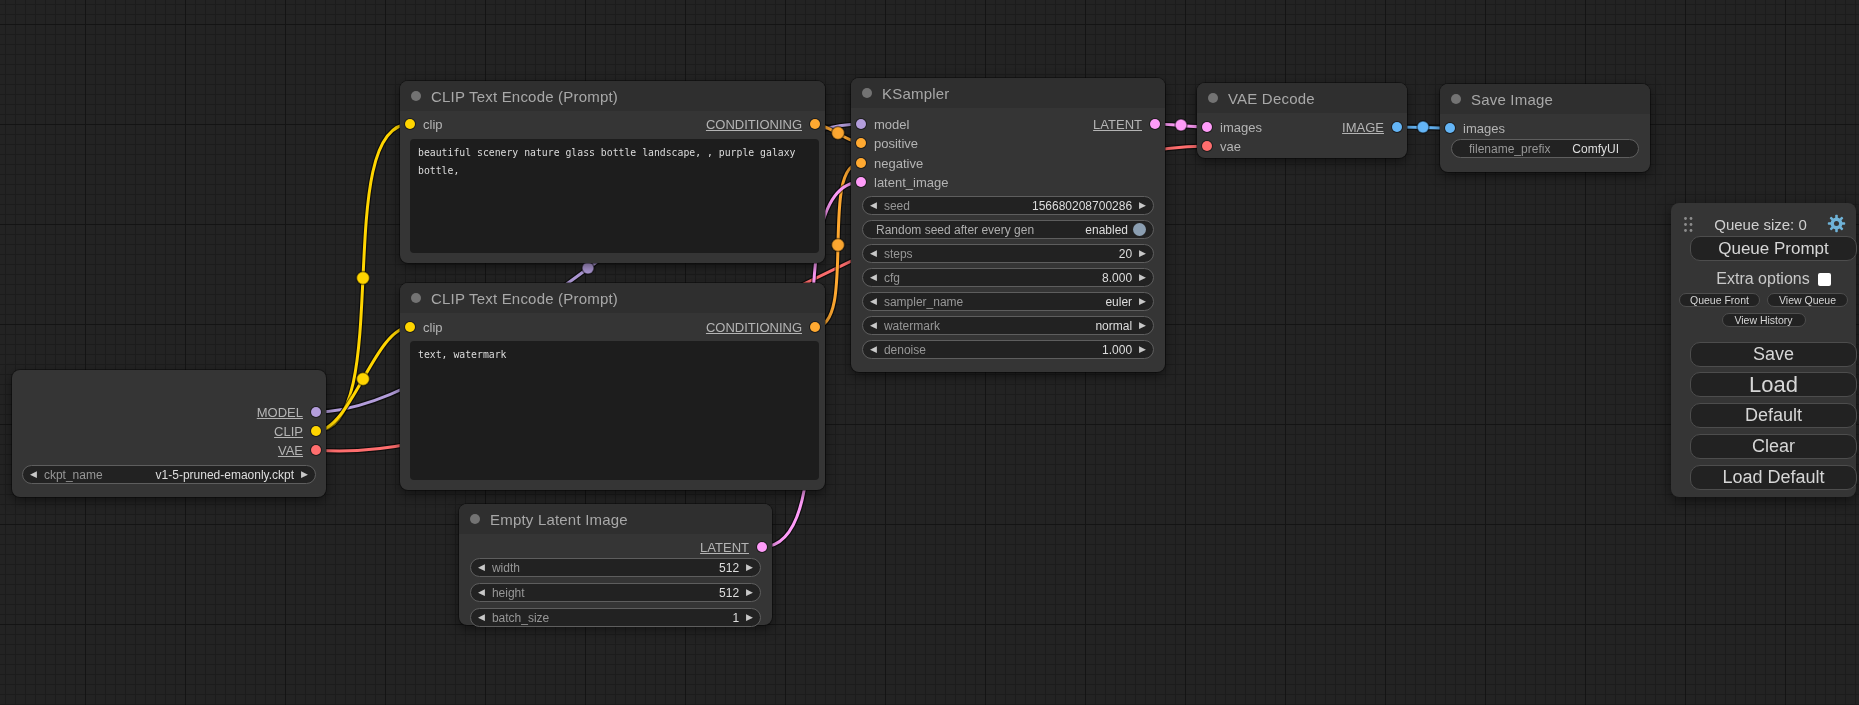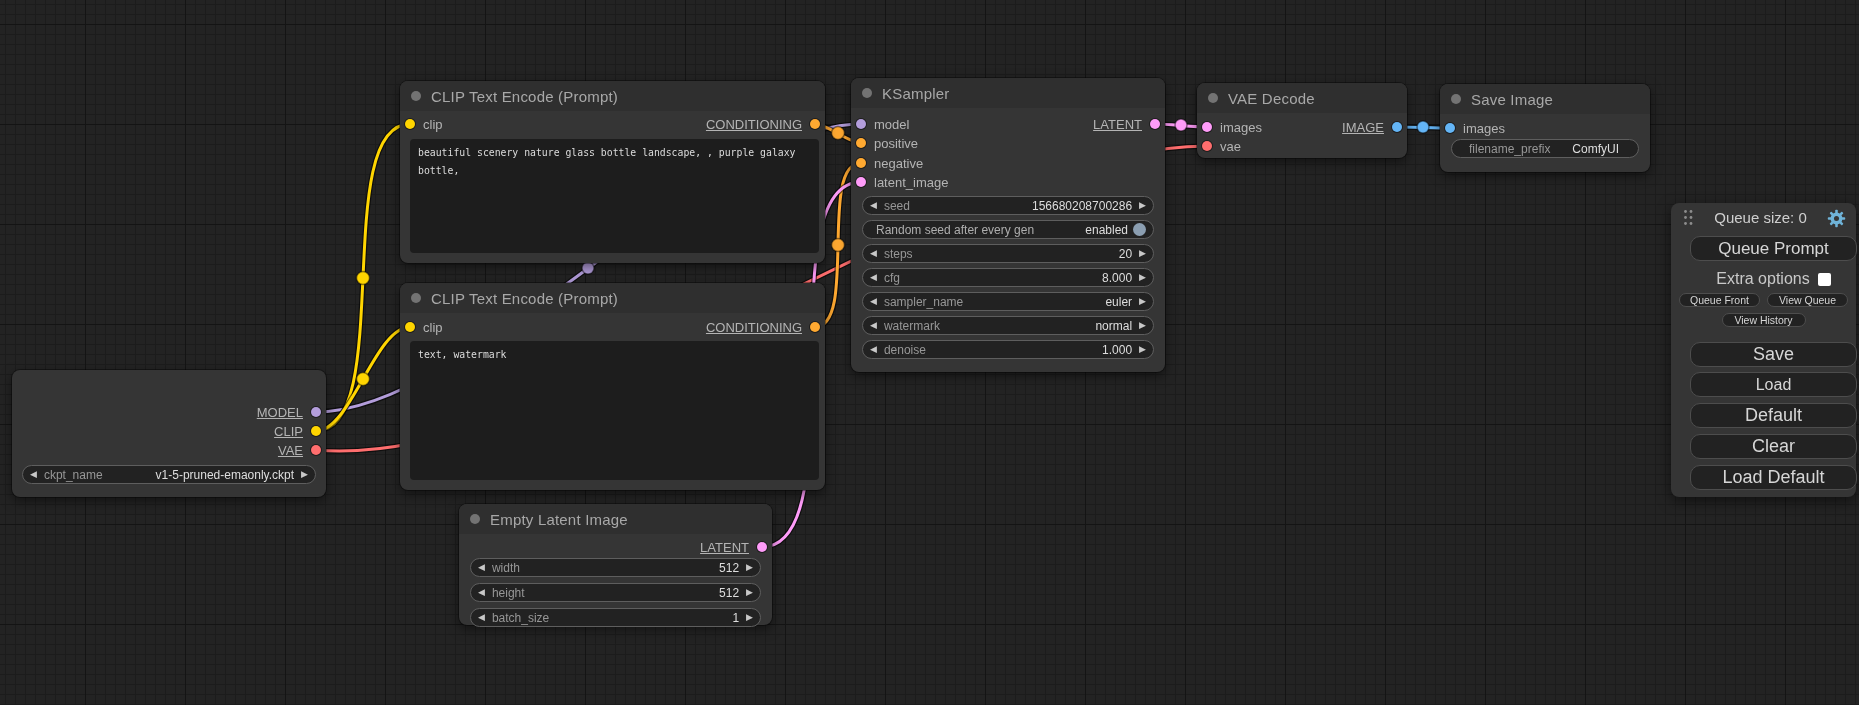--- a/index.html
+++ b/index.html
@@ -50,21 +50,21 @@
   .ptext{
     position:absolute;box-sizing:border-box;background:#1d1d1d;border-radius:4px;
     color:#dcdcdc;font-family:"DejaVu Sans Mono","Liberation Mono",monospace;
     font-size:9.8px;line-height:18px;padding:5px 8px;white-space:pre-wrap;overflow:hidden;
   }
   
   #queue-panel{
     position:absolute;z-index:3;left:1671px;top:203px;width:185px;height:294px;
     background:#353535;border-radius:8px;box-shadow:0 4px 14px rgba(0,0,0,.55);
   }
-  .qheader{position:absolute;left:0;top:6px;width:100%;height:24px;display:flex;align-items:flex-start;}
+  .qheader{position:absolute;left:0;top:6px;width:100%;height:24px;display:flex;align-items:flex-end;}
   .qtitle{flex:1;text-align:center;color:#cfcfcf;font-size:15px;}
   .qbtn{
     position:absolute;box-sizing:border-box;background:#222;border:1px solid #4d4d4d;
     border-radius:10px;color:#d6d6d6;display:flex;align-items:center;justify-content:center;
     cursor:pointer;
   }
   .qbig{left:19px;width:167px;height:25px;font-size:17px;}
   .qsmall{height:14px;font-size:10.5px;border-radius:8px;}
   .qrow{position:absolute;left:0;width:100%;display:flex;justify-content:center;gap:7px;}
   .xopt{position:absolute;left:0;top:67px;width:100%;display:flex;align-items:center;justify-content:center;color:#c9c9c9;font-size:16px;padding-left:10px;}
@@ -332,17 +332,17 @@
 
   <div class="qrow" style="top:90px">
     <div class="qbtn qsmall" style="position:static;width:81px">Queue Front</div>
     <div class="qbtn qsmall" style="position:static;width:81px">View Queue</div>
   </div>
   <div class="qrow" style="top:110px">
     <div class="qbtn qsmall" style="position:static;width:84px">View History</div>
   </div>
 
   <div class="qbtn qbig" style="top:139px;font-size:18px">Save</div>
-  <div class="qbtn qbig" style="top:169px;font-size:16px">Load</div>
+  <div class="qbtn qbig" style="top:169px;font-size:22px">Load</div>
   <div class="qbtn qbig" style="top:200px;font-size:18px">Default</div>
   <div class="qbtn qbig" style="top:231px;font-size:18px">Clear</div>
   <div class="qbtn qbig" style="top:262px;font-size:18px">Load Default</div>
 </div>
 
 </body></html>

